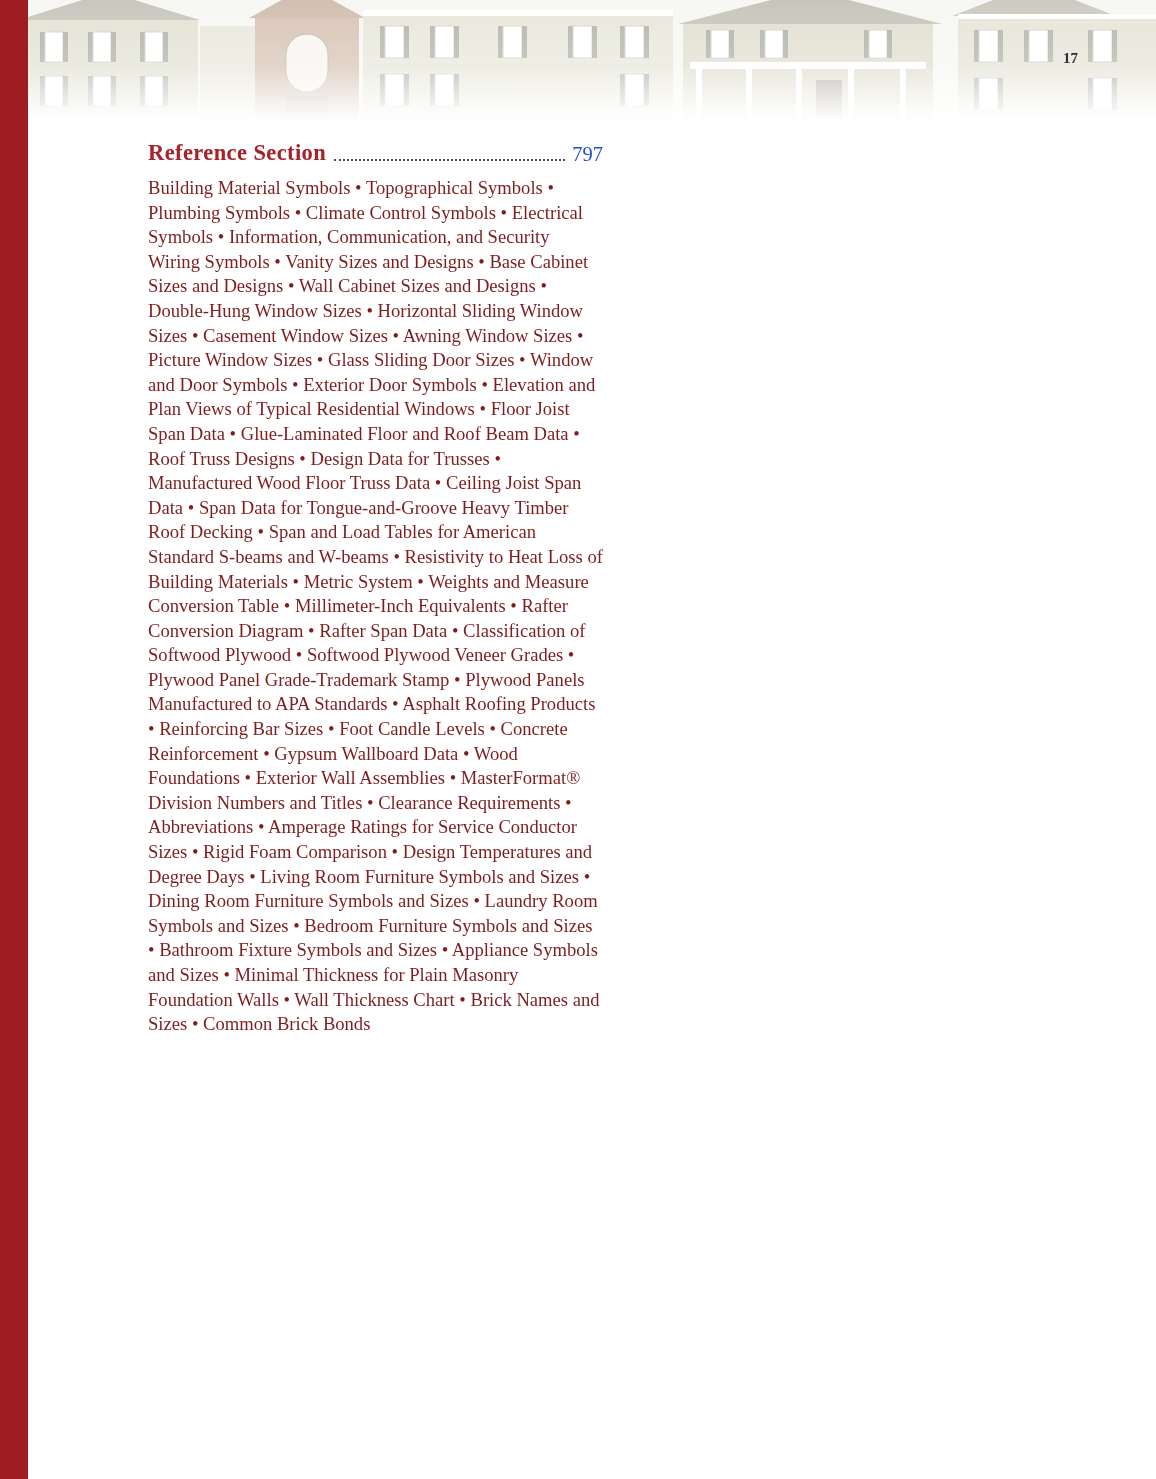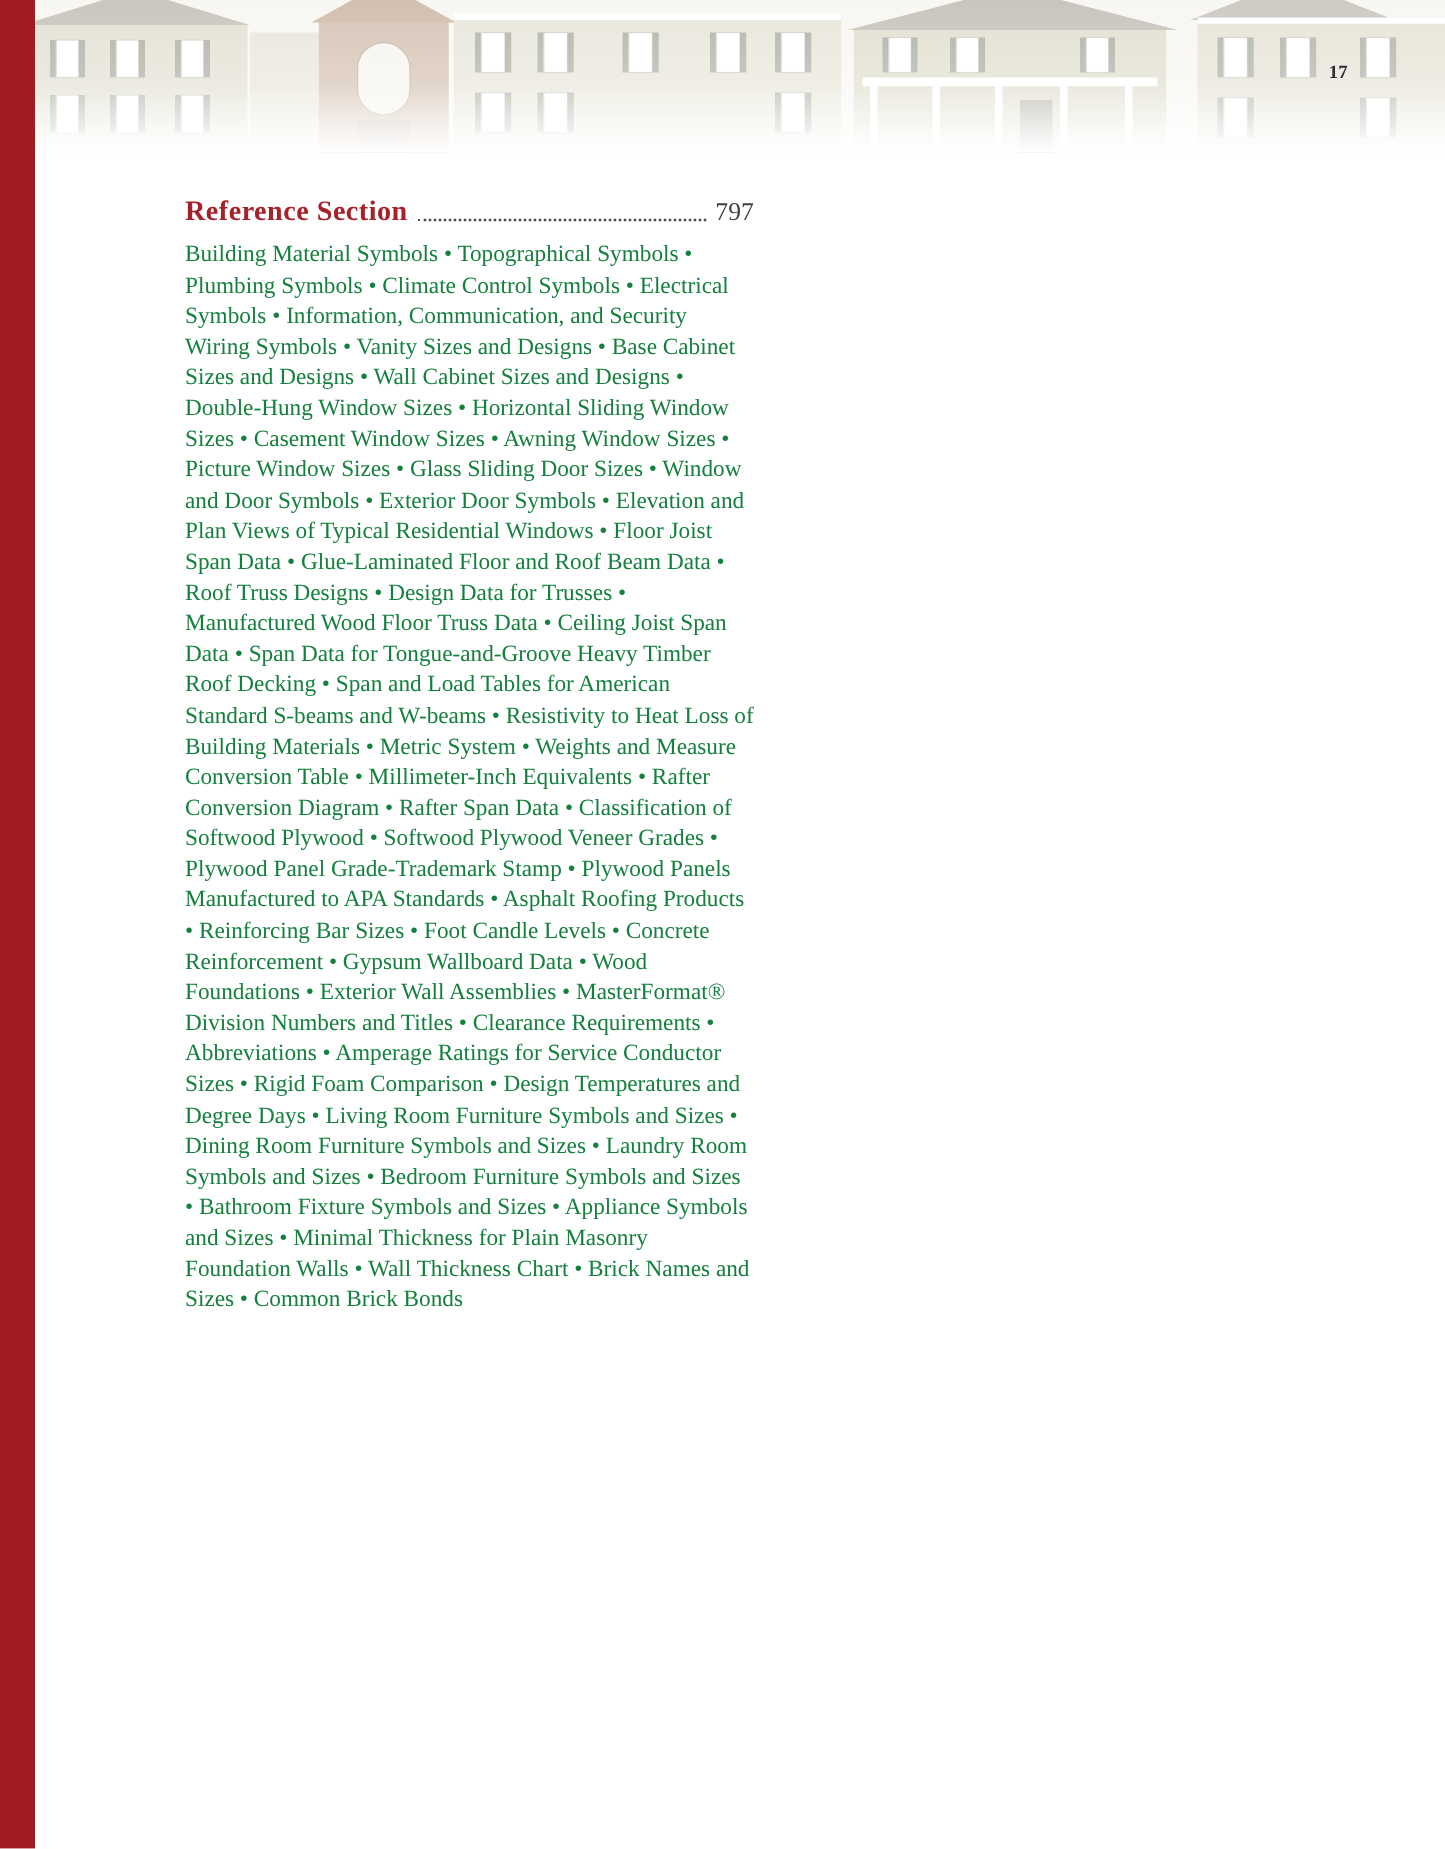--- a/index.html
+++ b/index.html
@@ -51,47 +51,47 @@
   
   .content {
     position: absolute;
     left: 148px; top: 140px;
     width: 455px;
   }
   .toc-row {
     display: flex;
     align-items: flex-end;
   }
-  .heading-row { margin-bottom: 10px; margin-top: 16px; }
+  .heading-row { margin-bottom: 10px; }
   .toc-label {
     font-weight: bold;
     color: #a62128;
     white-space: nowrap;
   }
   .heading-row .toc-label {
     font-size: 22.5px;
     letter-spacing: 0.4px;
   }
   .end-row .toc-label { font-size: 20.5px; }
   .leader {
     flex: 1 1 auto;
     border-bottom: 2.4px dotted #4a4a4a;
     margin: 0 7px 5px 8px;
     min-width: 30px;
   }
   .toc-page {
-    color: #404040;
+    color: #1d4ed8;
     font-size: 20.5px;
     white-space: nowrap;
   }
   .topics {
     margin: 6px 0 0 0;
     font-size: 18.6px;
     line-height: 24.6px;
-    color: #15803d;
+    color: #7f1d1d;
     text-align: left;
   }
   .end-group { margin-top: 38px; }
   .end-group .toc-row + .toc-row { margin-top: 12px; }
 </style>
 </head>
 <body>
 
 <div class="page">
 

